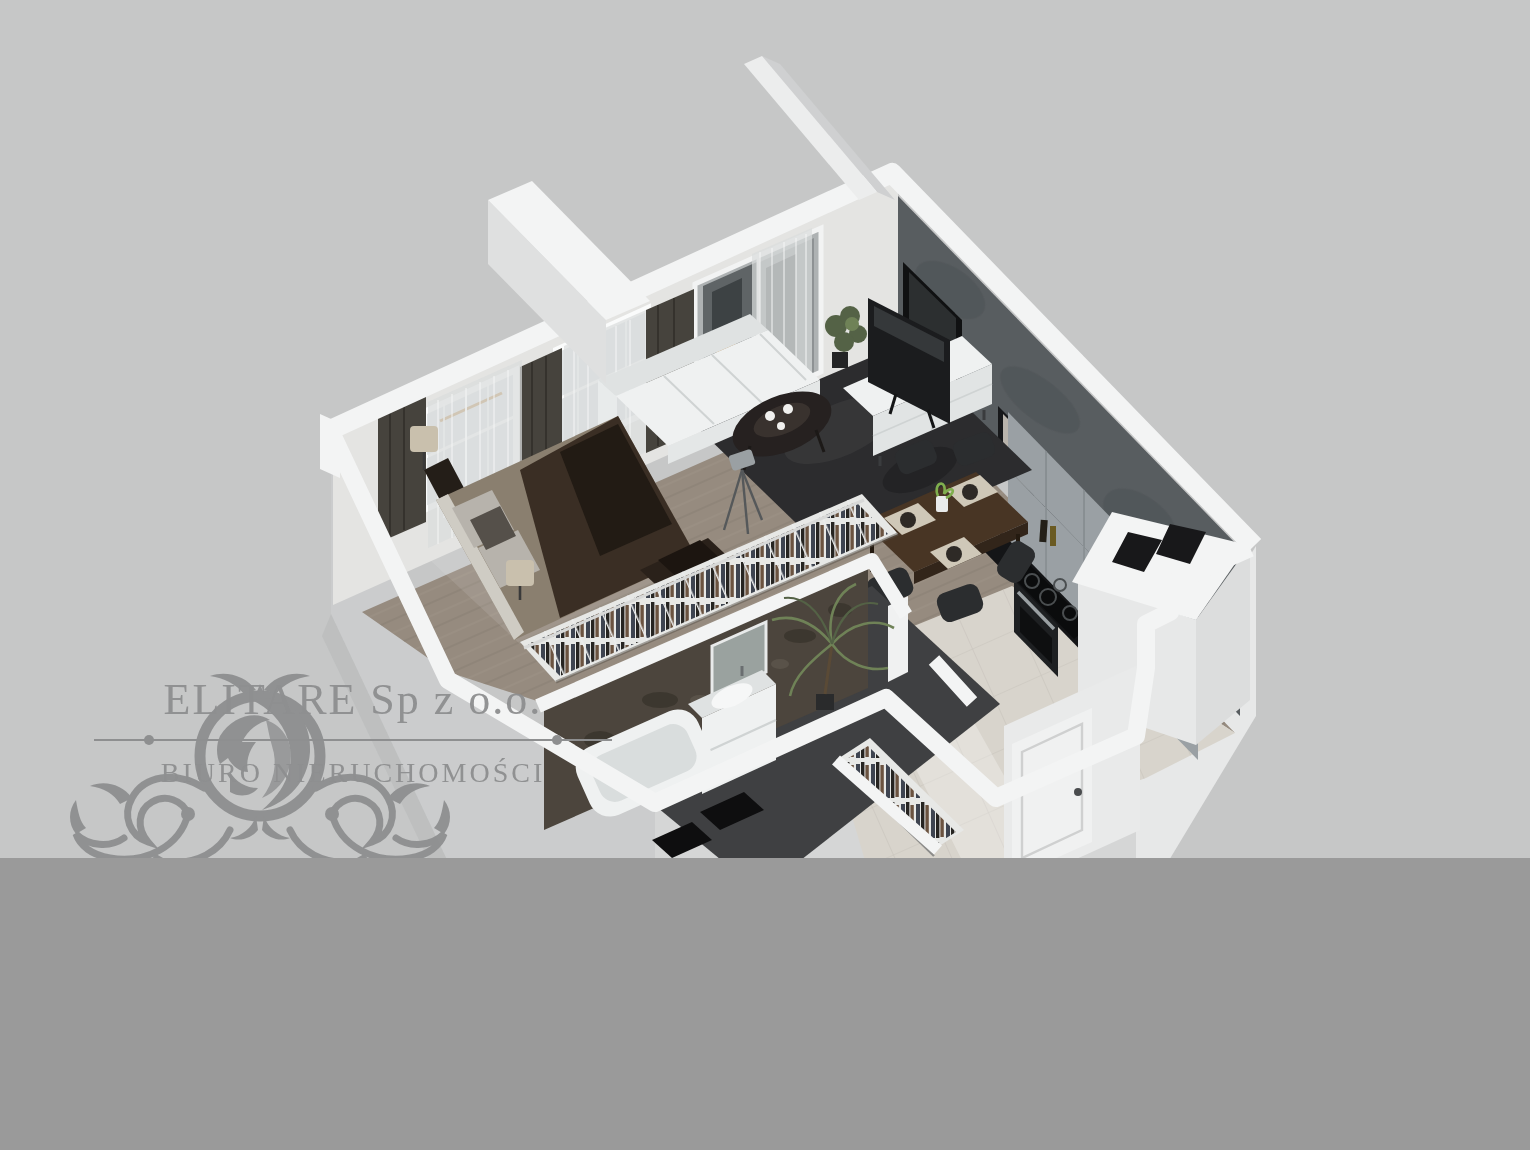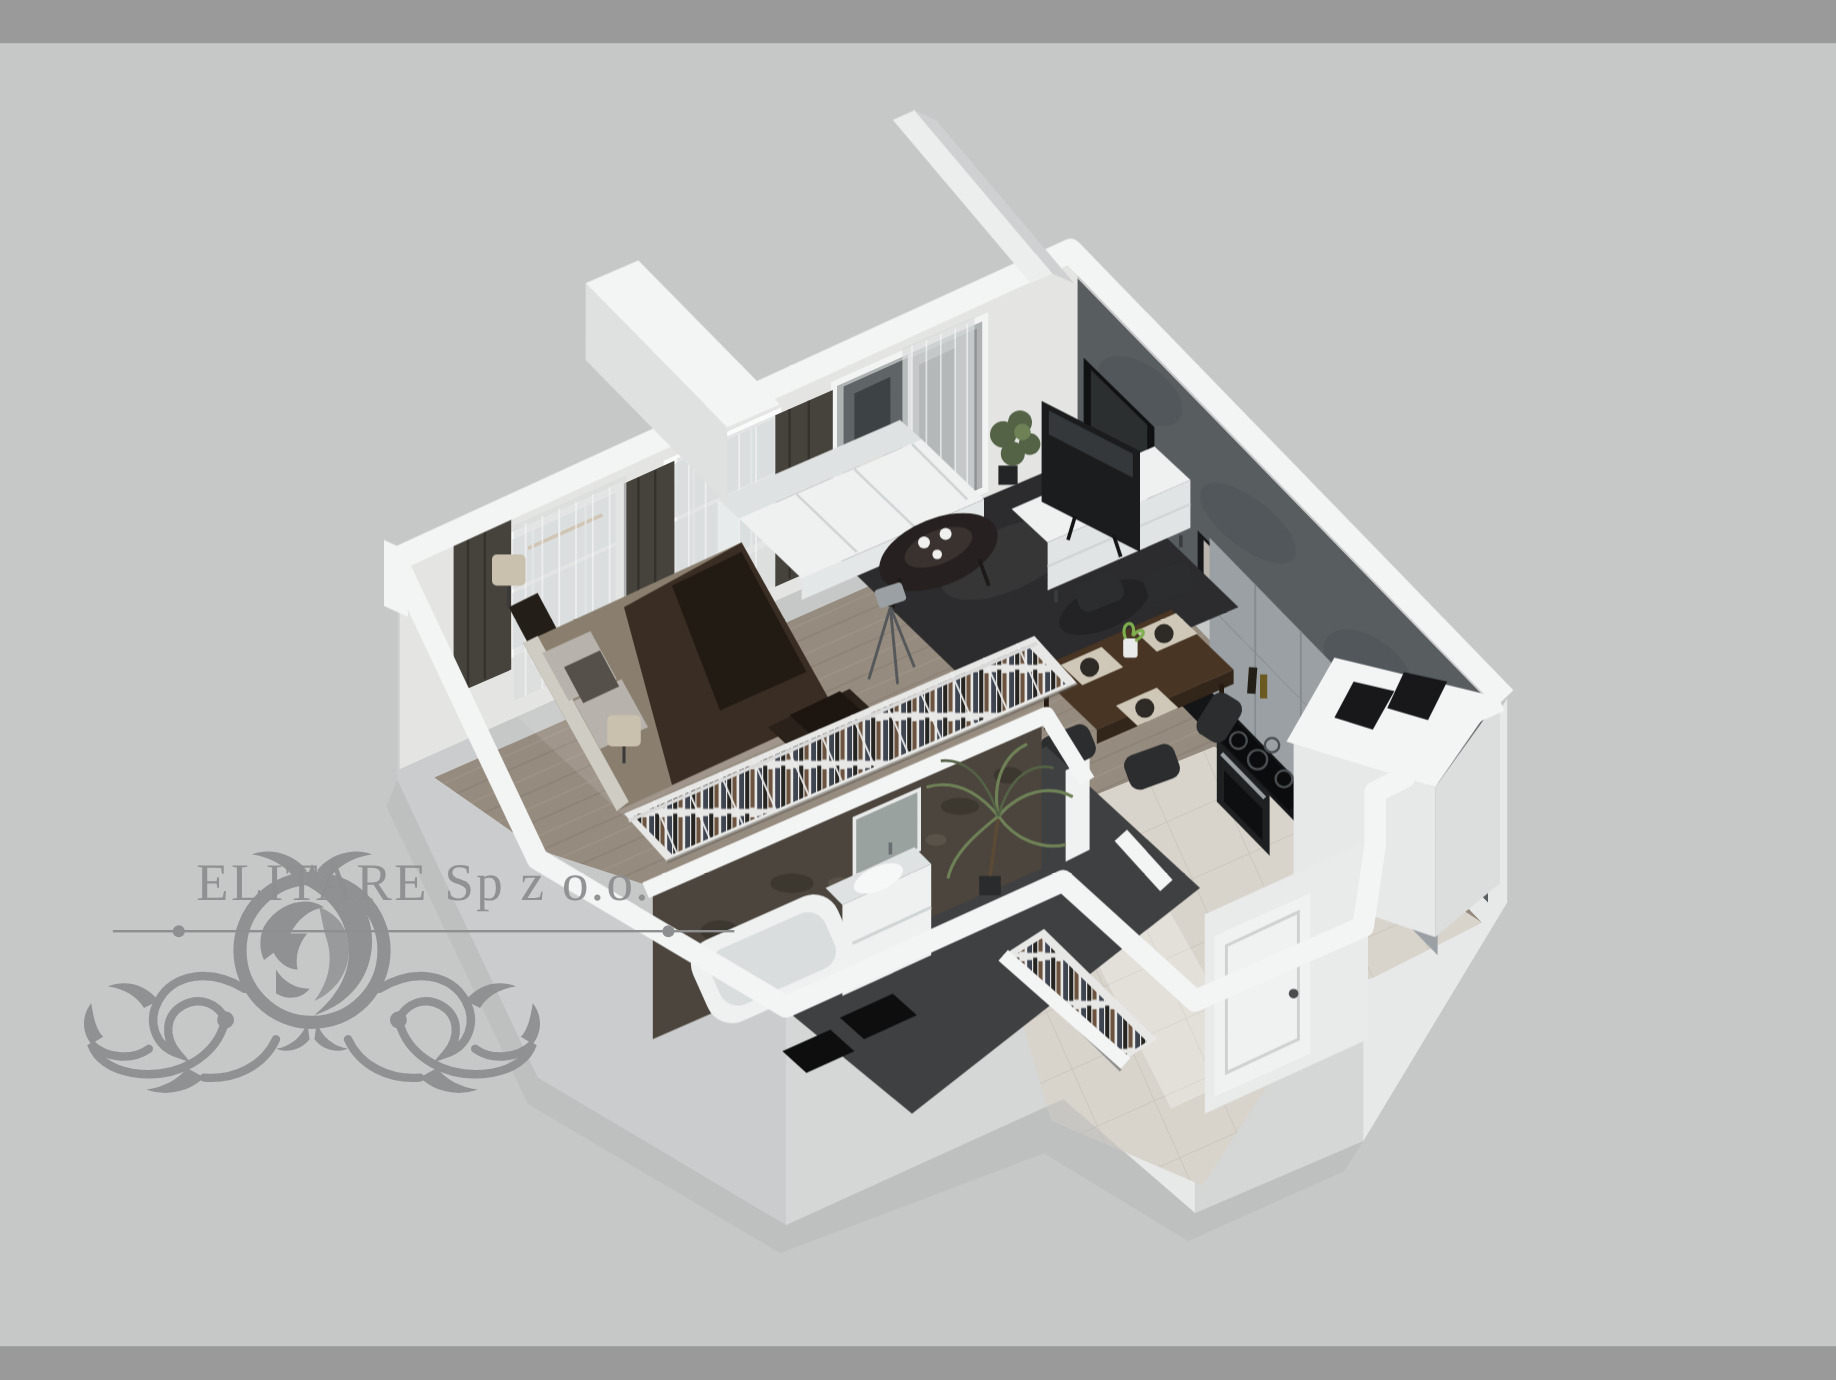--- a/index.html
+++ b/index.html
@@ -1,18 +1,18 @@
 <!DOCTYPE html>
 <html style="--bg: #c6c7c7; --wallTop: #f3f4f4; --wallFaceLight: #e7e8e8; --wallFaceMid: #d5d6d6; --wallFaceDark: #cbcccd; --wallInner: #e4e4e2; --glass: #dfe3e4; --curtainDark: #46433d; --sheer: #dadddd; --accentWall: #585d60; --stoneWall: #4c453d; --woodFloor: #968b7f; --tileFloor: #d8d4cc; --bathFloor: #3f4042; --rug: #2c2c2e; --whiteFurniture: #eff1f1; --darkFurniture: #2f3032; --duvet: #3a2e24; --duvetDark: #221b14; --pillow: #b7b3ac; --lampShade: #c9c0ad; --tableWood: #483524; --chair: #2b2d2f; --cabinet: #9aa0a4; --counter: #141517; --plantGreen: #546246; --plantLight: #6f8257; --door: #f0f1f1; --watermark: #8e8f90;"><head>
 <meta charset="utf-8">
 <style>
   html,body{margin:0;padding:0;background:#9a9a9a;}
   .stage{
-    position:relative;width:1530px;height:1086px;overflow:hidden;
-    background:var(--bg);font-family:"Liberation Serif","DejaVu Serif",serif;margin-top:36px;
+    position:relative;width:1530px;height:858px;overflow:hidden;
+    background:var(--bg);font-family:"Liberation Serif","DejaVu Serif",serif;
   }
   .stage svg{position:absolute;left:0;top:0;}
   .cWallTop{fill:var(--wallTop);}
   .cFaceL{fill:var(--wallFaceLight);}
   .cFaceM{fill:var(--wallFaceMid);}
   .cFaceD{fill:var(--wallFaceDark);}
   .cInner{fill:var(--wallInner);}
   .cGlass{fill:var(--glass);}
   .cCurtain{fill:var(--curtainDark);}
   .cSheer{fill:var(--sheer);opacity:.72;}
@@ -472,14 +472,15 @@
         <path d="M194 148 C 198 160 208 168 220 170 C 210 174 198 170 192 162 Z"></path>
       </g>
     </g>
   </svg>
   <h1>ELITARE Sp z o.o.</h1>
   <div class="divider">
     <div class="line"></div>
     <div class="dot l"></div>
     <div class="dot r"></div>
   </div>
+  <h2>BIURO NIERUCHOMOŚCI</h2>
 </div>
 </div>
 
 </body></html>

